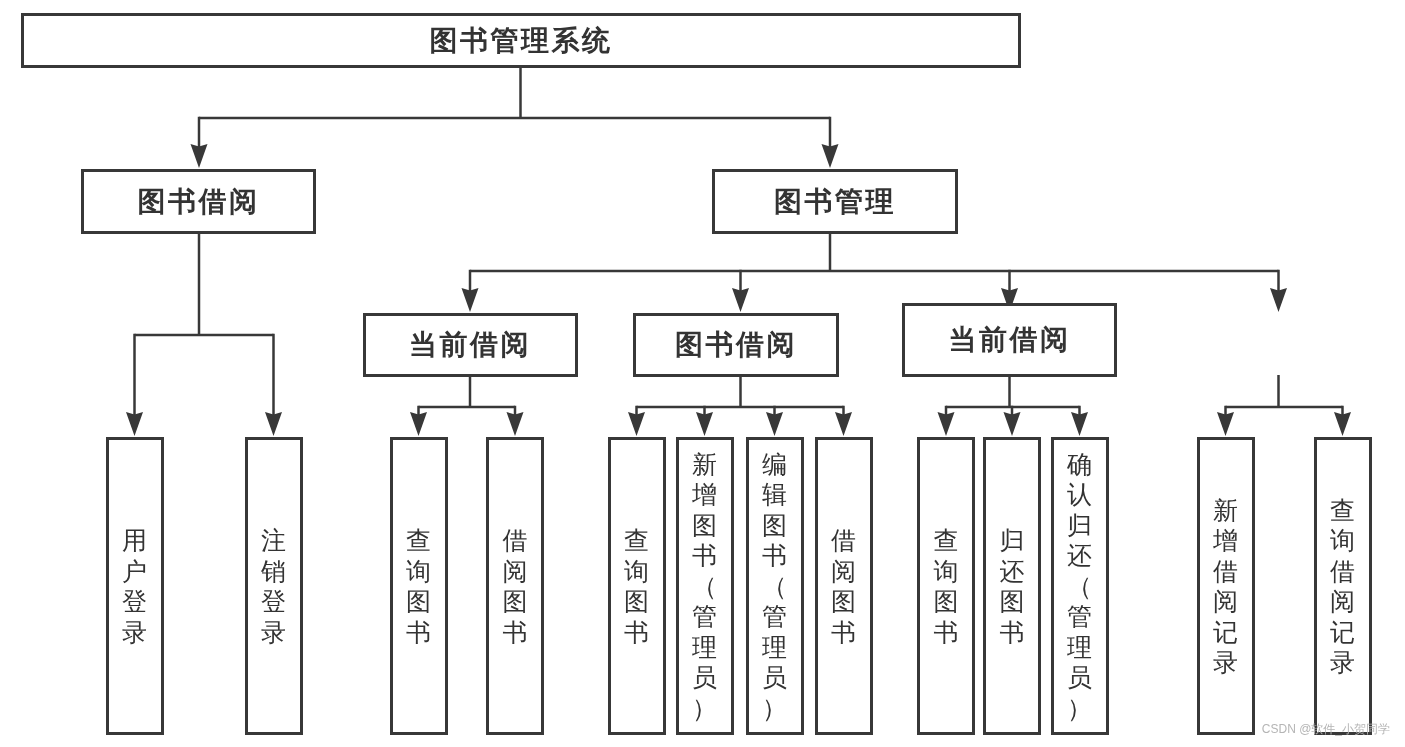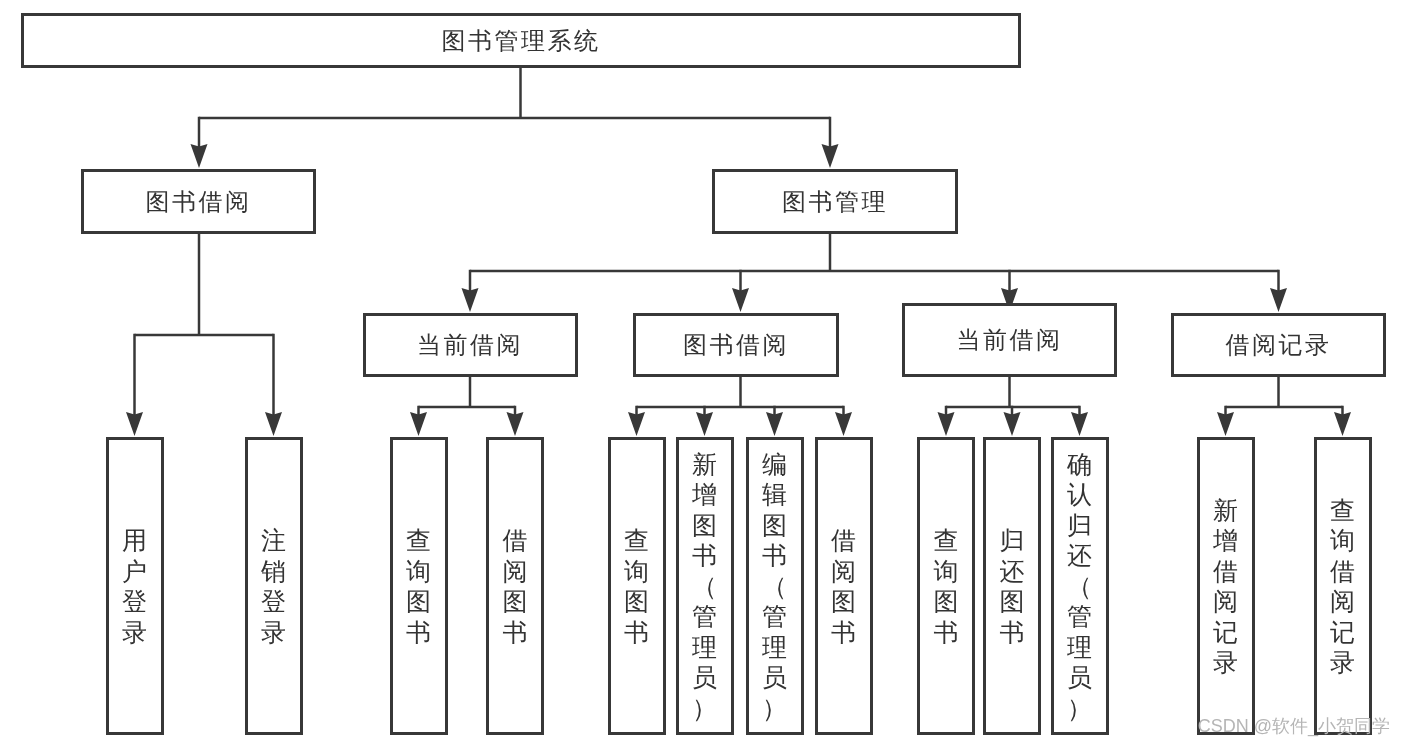--- a/index.html
+++ b/index.html
@@ -10,26 +10,26 @@
     color:#333333;
   }
   .connectors { position:absolute; left:0; top:0; }
   .connectors line { stroke:#383838; stroke-width:2.5; }
   .connectors .ah { fill:#383838; stroke:none; }
   .box {
     position:absolute; box-sizing:border-box;
     border:3px solid #383838; background:#ffffff;
     display:flex; align-items:center; justify-content:center;
   }
-  .hbox .lbl { font-size:24px; letter-spacing:2.5px; white-space:nowrap; }
+  .hbox .lbl { font-size:28px; letter-spacing:2.5px; white-space:nowrap;font-weight:bold; }
   .vbox .lbl { font-size:25px; display:flex; flex-direction:column; align-items:center; }
   .vbox .lbl span { display:block; height:30.5px; line-height:30.5px; text-align:center; }
   .watermark {
     position:absolute; right:15px; bottom:9px;
-    font-size:18px; color:#b5b5b5;
+    font-size:12px; color:#b5b5b5;
     letter-spacing:0px; white-space:nowrap;
   }
 </style>
 </head>
 <body>
 
 <div class="canvas">
 <svg class="connectors" width="1405" height="747" viewBox="0 0 1405 747">
       <line x1="520.5" y1="66" x2="520.5" y2="118"></line>
       <line x1="199" y1="118" x2="830" y2="118"></line>
@@ -95,23 +95,20 @@
     </div>
 <div class="box hbox" style="left:362.5px;top:313px;width:215px;height:64px">
       <span class="lbl">当前借阅</span>
     </div>
 <div class="box hbox" style="left:633px;top:313px;width:206px;height:64px">
       <span class="lbl">图书借阅</span>
     </div>
 <div class="box hbox" style="left:902px;top:303px;width:215px;height:74px">
       <span class="lbl">当前借阅</span>
     </div>
-<div class="box hbox" style="left:1171px;top:313px;width:215px;height:64px">
-      <span class="lbl">借阅记录</span>
-    </div>
 <div class="box vbox" style="left:105.5px;top:437px;width:58px;height:298px">
       <span class="lbl">
         <span>用</span>
         <span>户</span>
         <span>登</span>
         <span>录</span>
       </span>
     </div>
 <div class="box vbox" style="left:244.5px;top:437px;width:58px;height:298px">
       <span class="lbl">

